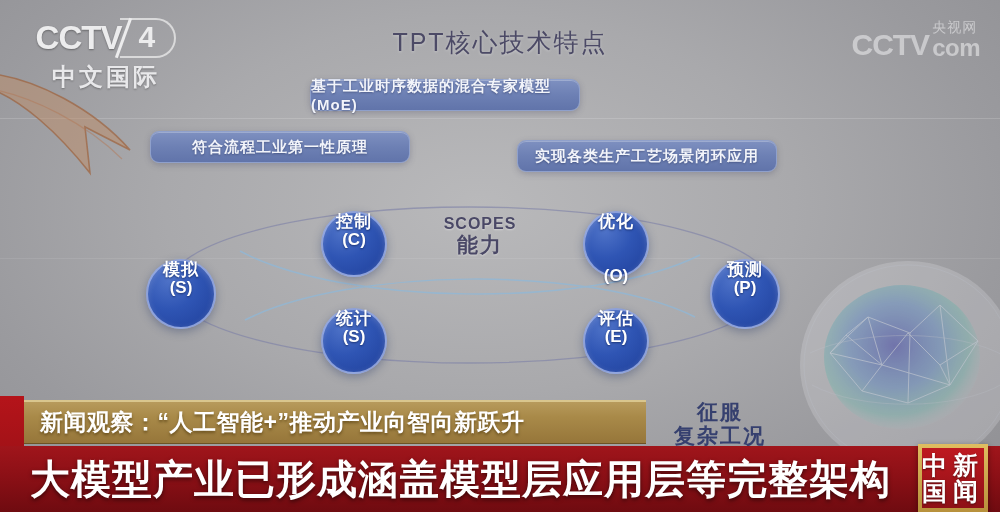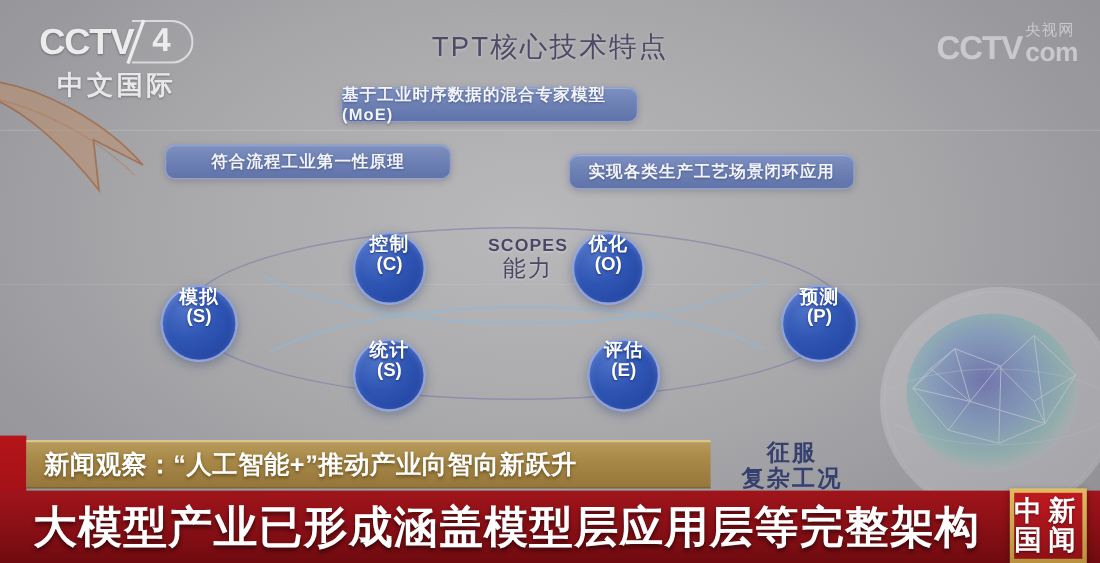--- a/index.html
+++ b/index.html
@@ -76,21 +76,21 @@
 
   
   #orbits { position:absolute; left:120px; top:185px; width:700px; height:200px; }
 
   
   #center-label {
     position:absolute; left:400px; top:215px; width:160px; text-align:center; line-height:1.15;
     color:#4a4866; text-shadow:0 1px 2px rgba(255,255,255,.4);
   }
   #center-label .en { font-size:16px; font-weight:bold; letter-spacing:1px; }
-  #center-label .cn { font-size:21px; font-weight:normal; letter-spacing:2px; }
+  #center-label .cn { font-size:21px; font-weight:bold; letter-spacing:2px; }
 
   
   .node {
     position:absolute; border-radius:50%;
     display:flex; flex-direction:column; align-items:center; justify-content:flex-start;
     color:#fff; text-align:center; line-height:1.08;
     background:radial-gradient(circle at 32% 28%, #4f73c8 0%, #2f55b4 45%, #1f3f9a 100%);
     border:2px solid rgba(175,190,235,.75);
     box-shadow:0 3px 10px rgba(30,45,95,.35), inset 0 2px 6px rgba(255,255,255,.18);
     text-shadow:0 1px 2px rgba(10,25,70,.6);
@@ -218,33 +218,33 @@
   </div>
 
   <div class="node sz" style="left:146px; top:259px; width:70px; height:70px;">
     <span class="cn">模拟</span>
     <span class="ab">(S)</span>
   </div>
   <div class="node sz" style="left:321px; top:211px;">
     <span class="cn">控制</span>
     <span class="ab">(C)</span>
   </div>
-  <div class="node sz" style="left:520px; top:211px;">
+  <div class="node sz" style="left:583px; top:211px;gap:36px;">
     <span class="cn">优化</span>
     <span class="ab">(O)</span>
   </div>
   <div class="node sz" style="left:710px; top:259px; width:70px; height:70px;">
     <span class="cn">预测</span>
     <span class="ab">(P)</span>
   </div>
   <div class="node sz" style="left:321px; top:308px;">
     <span class="cn">统计</span>
     <span class="ab">(S)</span>
   </div>
-  <div class="node sz" style="left:534px; top:308px;">
+  <div class="node sz" style="left:583px; top:308px;">
     <span class="cn">评估</span>
     <span class="ab">(E)</span>
   </div>
 
   <div id="conquer">
     <span>征服</span>
     <span class="l2">复杂工况</span>
   </div>
 
   <div id="red-left-bar"></div>

